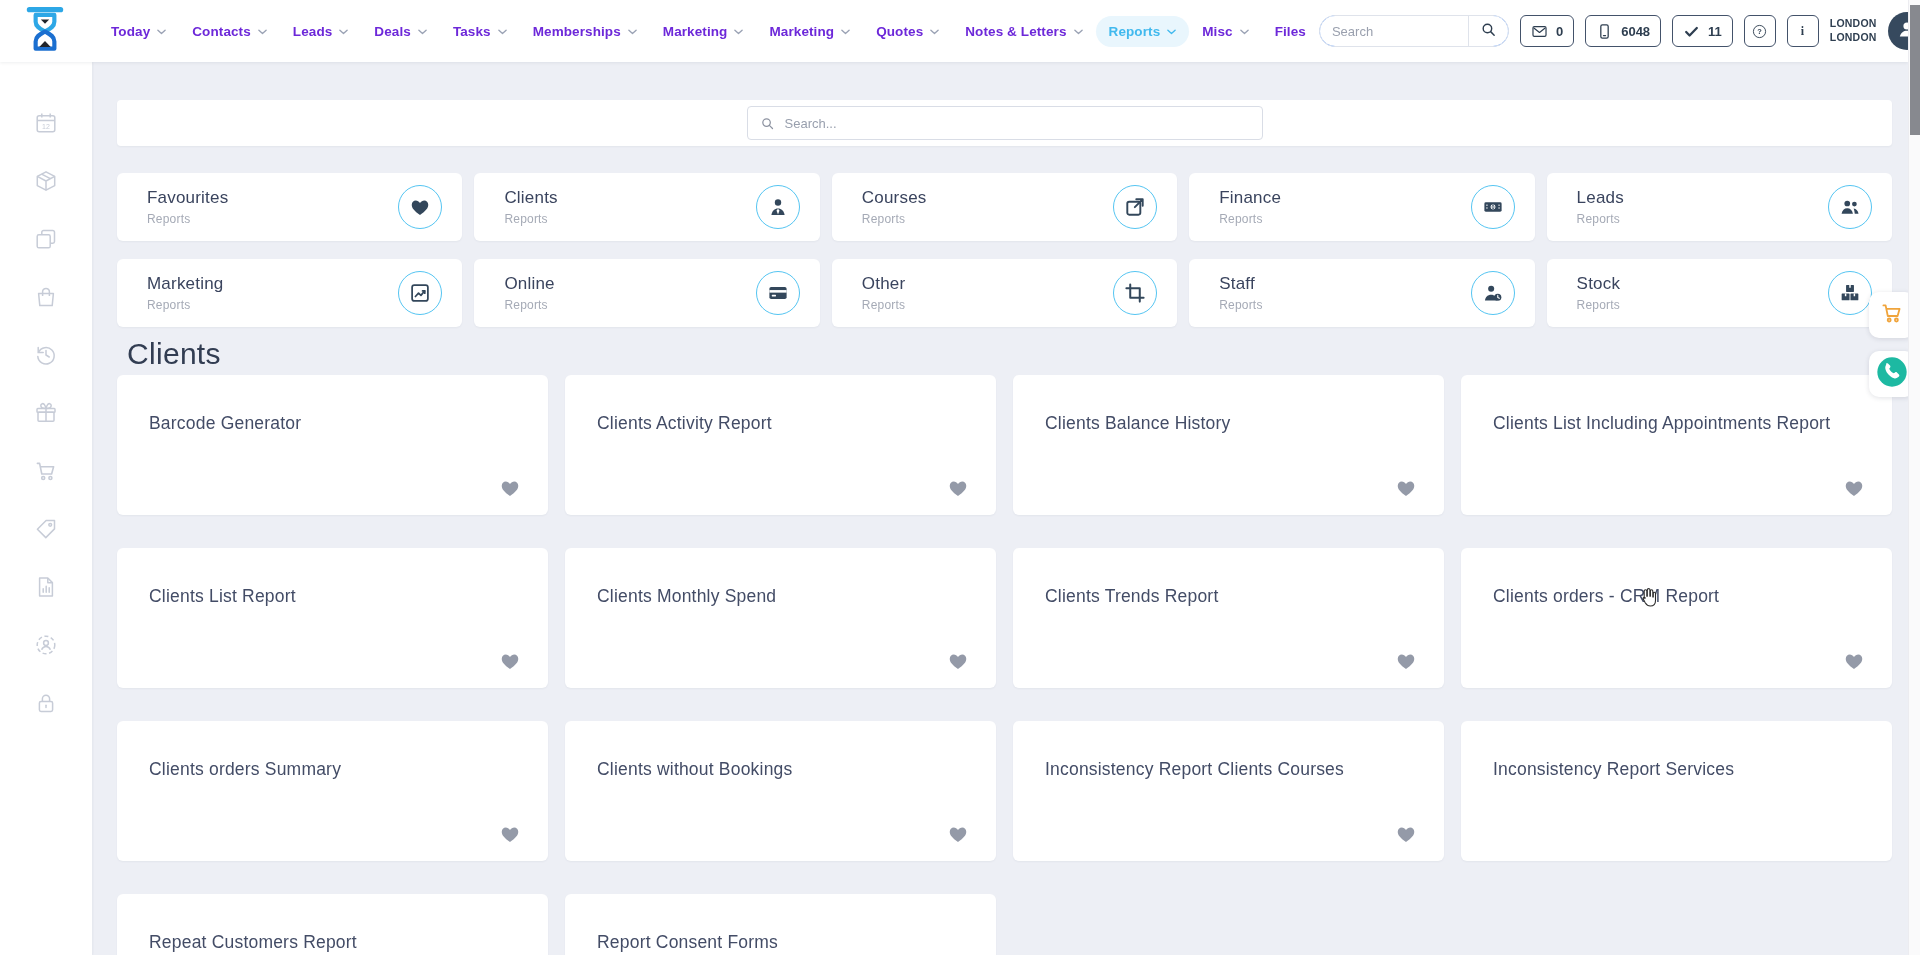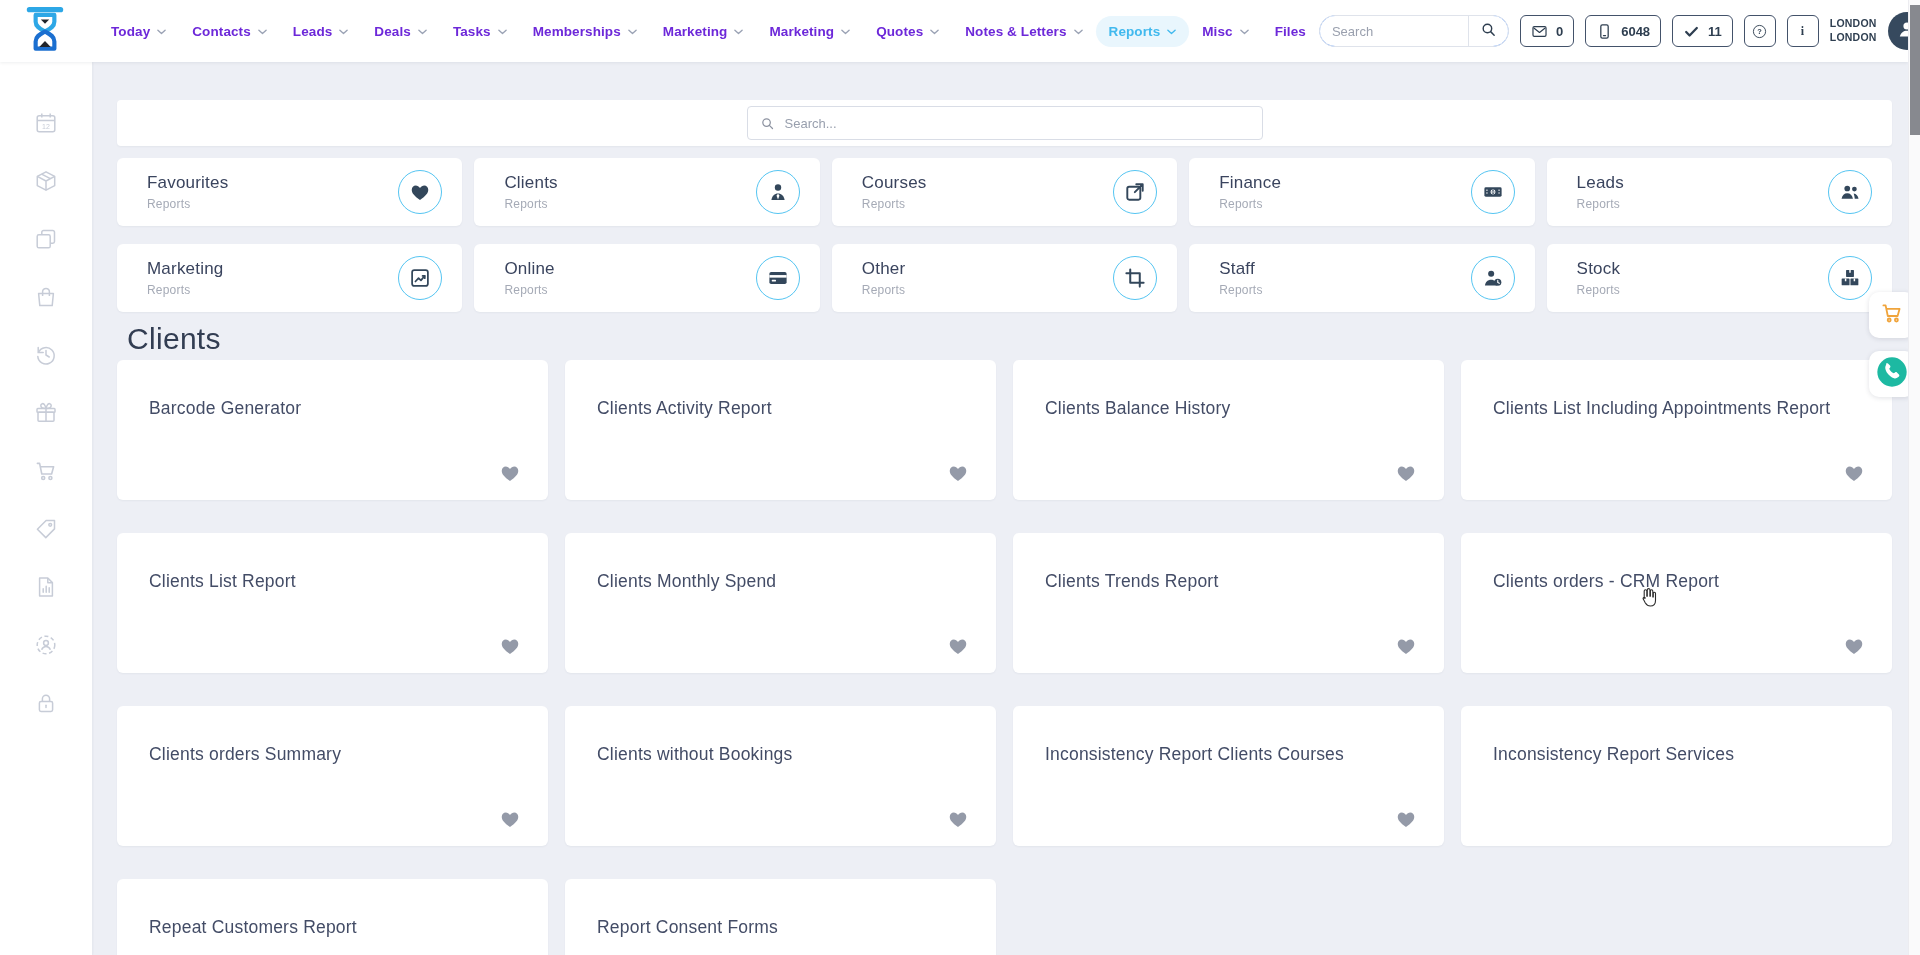--- a/index.html
+++ b/index.html
@@ -62,21 +62,21 @@
     box-shadow:0 1px 2px rgba(40,50,70,.05);
   }
   .search-band .box {
     display:flex; align-items:center; gap:10px; width:516px; height:34px;
     border:1px solid #d9dde6; border-radius:4px; padding:0 12px;
   }
   .search-band .box .mag { width:15px; height:15px; color:#8d93a1; flex:0 0 auto;}
   .search-band .box .mag svg{ width:100%; height:100%;}
   .search-band input { border:none; outline:none; flex:1; font-size:13px; color:#5a6170; font-family:"Liberation Sans",sans-serif;}
   .search-band input::placeholder { color:#989fad; }
-  .category-grid { display:grid; grid-template-columns:repeat(5,1fr); gap:18px 12px; margin-top:12px; }
+  .category-grid { display:grid; grid-template-columns:repeat(5,1fr); gap:18px 12px; margin-top:27px; }
   .cat-card {
     height:68px; background:#fff; border-radius:6px; display:flex; align-items:center;
     justify-content:space-between; padding:0 20px 0 30px;
     box-shadow:0 1px 2px rgba(40,50,70,.05); cursor:pointer;
   }
   .cat-title { font-size:17px; color:#3a445e; letter-spacing:.2px; }
   .cat-sub { font-size:12px; color:#a5aab6; margin-top:4px; letter-spacing:.2px; }
   .cat-icon {
     width:44px; height:44px; border:1.6px solid #55c5f2; border-radius:50%;
     display:flex; align-items:center; justify-content:center; color:#33475b; flex:0 0 auto; background:#fff;

